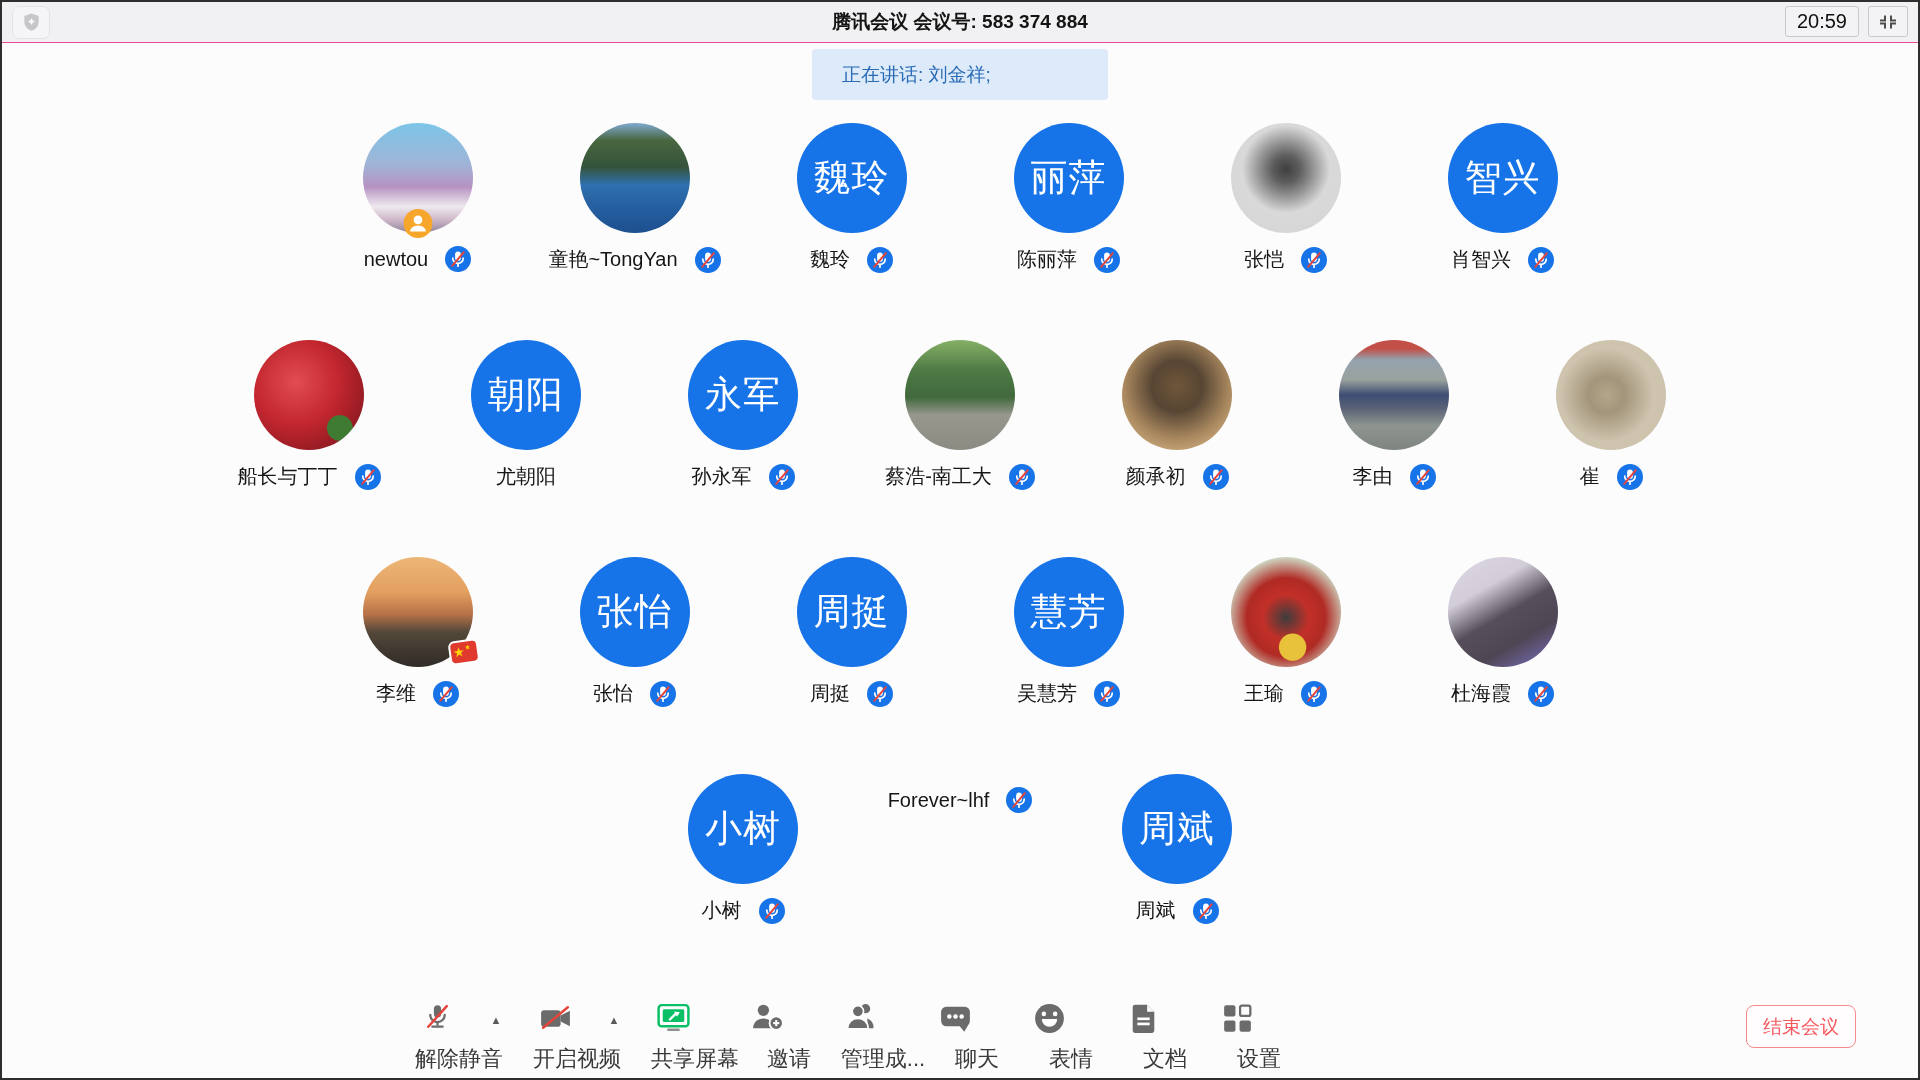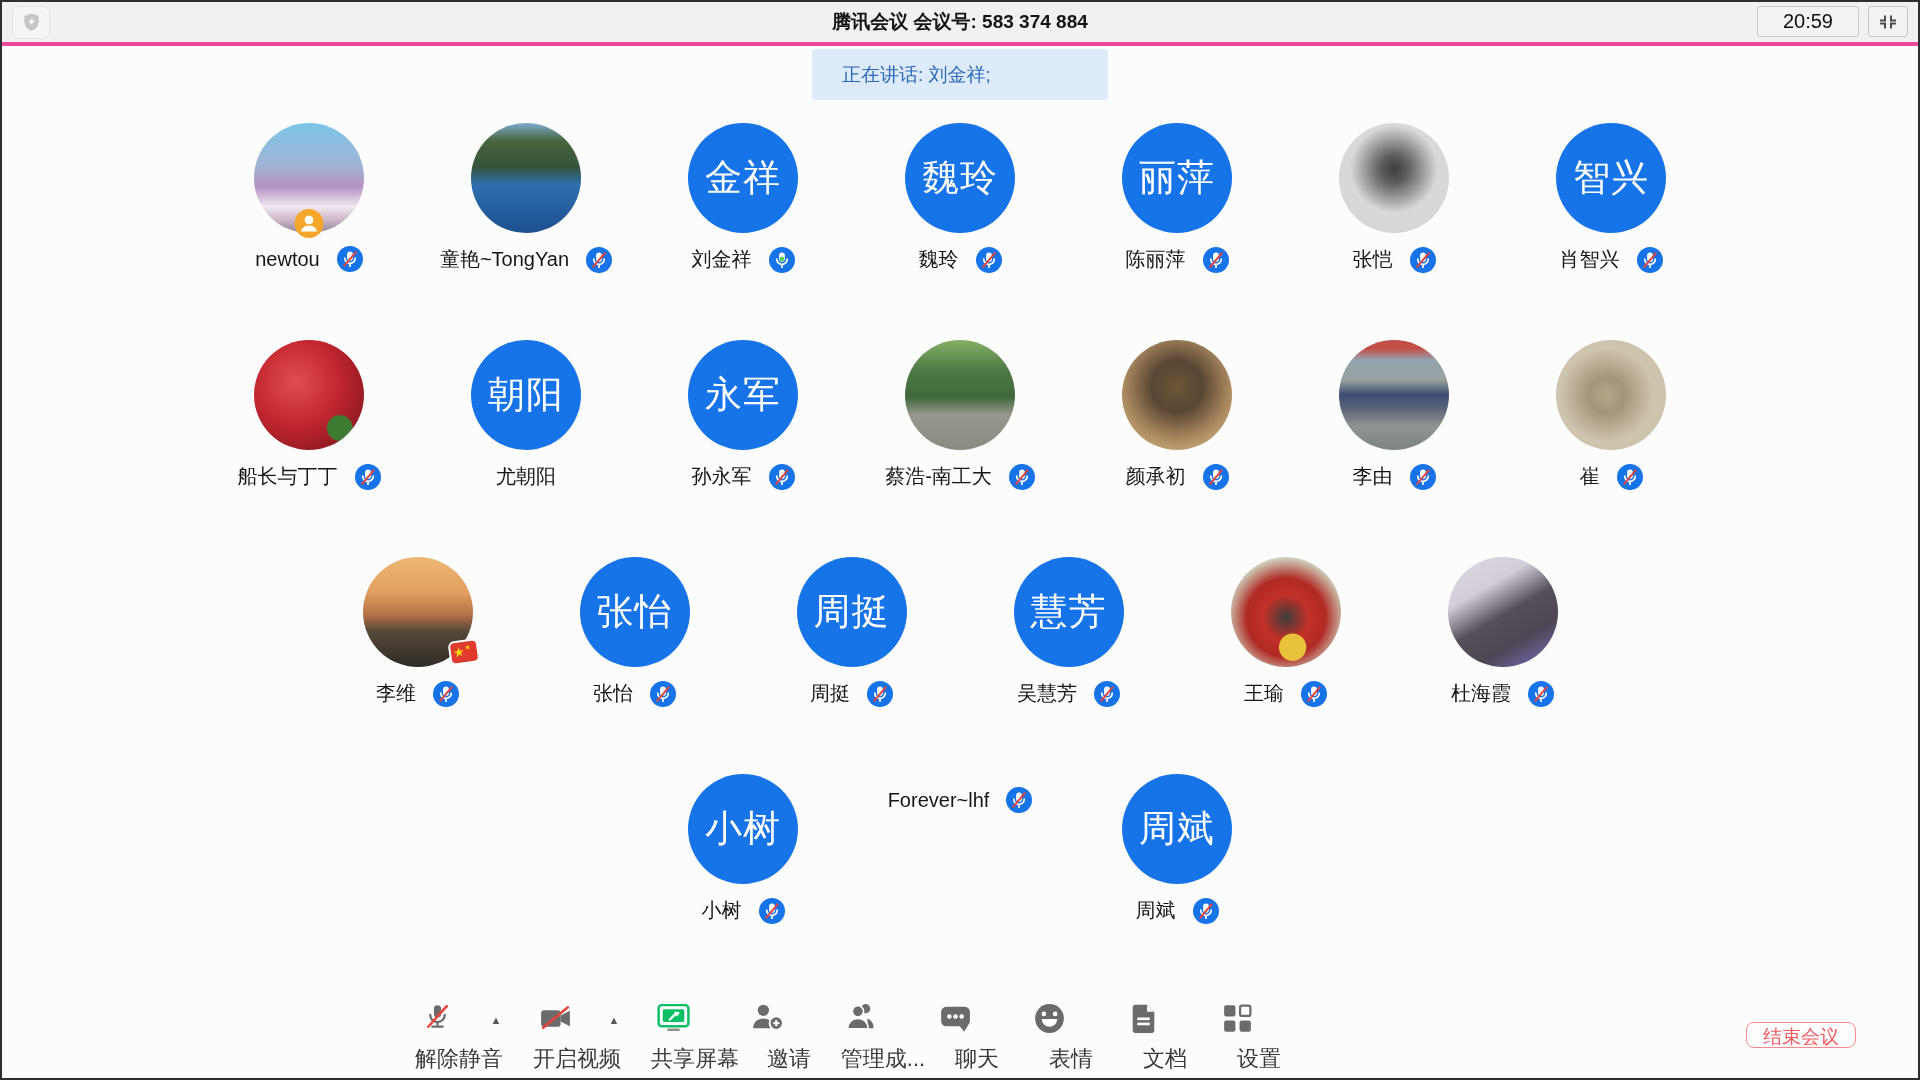--- a/index.html
+++ b/index.html
@@ -2,29 +2,29 @@
 <html style="--accent-blue: #1673e8; --mute-red: #e5443b; --active-green: #58cf5a; --banner-bg: #ddeafa; --banner-text: #2a6bb5; --end-red: #f4595f; --icon-gray: #6b6b6b; --share-green: #0abf66;"><head>
 <meta charset="utf-8">
 <style>
   html,body{margin:0;padding:0;background:#9a9a9a;}
   .stage{position:relative;width:1920px;height:1080px;background:#fcfcfd;
     border:2px solid #2e2e2e;box-sizing:border-box;overflow:hidden;
     font-family:"Liberation Sans","DejaVu Sans",sans-serif;}
 
   
   .topbar{position:absolute;top:0;left:0;right:0;height:40px;background:#f1f1f3;
-    border-bottom:4px solid #ec4899;}
+    border-bottom:1px solid #ec4899;}
   .shield-box{position:absolute;left:10px;top:4px;width:36px;height:31px;
     border:1px solid #e3e3e6;border-radius:7px;background:#f5f5f7;
     display:flex;align-items:center;justify-content:center;cursor:pointer;}
   .win-title{position:absolute;left:0;right:0;top:0;height:40px;line-height:40px;
     text-align:center;font-size:19px;font-weight:600;color:#141414;}
   .topbar-right{position:absolute;right:10px;top:4px;display:flex;gap:9px;align-items:center;}
   .time-box{border:1px solid #c9c9cc;border-radius:3px;height:29px;line-height:29px;
-    padding:0 25px;font-size:20px;color:#101010;background:#f3f3f5;}
+    padding:0 11px;font-size:20px;color:#101010;background:#f3f3f5;}
   .fs-box{border:1px solid #c9c9cc;border-radius:3px;height:29px;width:38px;
     display:flex;align-items:center;justify-content:center;background:#f3f3f5;cursor:pointer;}
 
   
   .banner{position:absolute;top:47px;left:50%;transform:translateX(-50%);
     width:296px;height:51px;background:var(--banner-bg,#ddeafa);border-radius:4px;
     color:var(--banner-text,#2a6bb5);font-size:19px;display:flex;align-items:center;
     padding-left:30px;box-sizing:border-box;}
 
   
@@ -44,21 +44,21 @@
 
   
   .toolbar{position:absolute;left:0;right:0;bottom:0;height:86px;background:#fcfcfd;}
   .tb-items{position:absolute;left:388px;top:7px;display:flex;align-items:flex-start;}
   .tb-item{width:94px;display:flex;flex-direction:column;align-items:center;gap:7px;cursor:pointer;}
   .tb-icon{height:38px;display:flex;align-items:center;justify-content:center;}
   .tb-icon svg{width:37px;height:37px;display:block;}
   .tb-label{font-size:22px;color:#3a3a3a;white-space:nowrap;margin-left:44px;}
   .tb-arrow{width:24px;margin-top:15px;display:flex;justify-content:center;
     font-size:11px;color:#5a5a5a;cursor:pointer;user-select:none;}
-  .end-btn{position:absolute;right:62px;bottom:30px;width:110px;height:26px;
+  .end-btn{position:absolute;right:62px;bottom:30px;width:110px;height:43px;
     border:1.5px solid #f58a8e;border-radius:8px;color:var(--end-red,#f4595f);
     background:#fffdfd;font-size:19px;font-family:Liberation Mono, monospace;cursor:pointer;}
 </style>
 </head>
 <body>
 
 <div class="stage">
 
   <div class="topbar">
     <div class="shield-box">
@@ -118,35 +118,20 @@
     <circle cx="13" cy="13" r="13" fill="var(--accent-blue)"></circle>
     <rect x="10.1" y="5.6" width="5.8" height="9.2" rx="2.9" fill="#fff"></rect>
     <path d="M7.8 12.2 a5.2 5.2 0 0 0 10.4 0" stroke="#fff" stroke-width="1.7" fill="none" stroke-linecap="round"></path>
     <line x1="13" y1="17.6" x2="13" y2="20.2" stroke="#fff" stroke-width="1.7" stroke-linecap="round"></line>
     <line x1="7.2" y1="19.8" x2="18.8" y2="6.2" stroke="var(--mute-red)" stroke-width="2" stroke-linecap="round"></line>
   </svg>
           </div>
   </div>
         <div class="cell">
     <div class="avatar-wrap">
-      <div class="avatar initials">金祥</div>
-    </div>
-    <div class="label">
-      <span class="pname">刘金祥</span>
-    <svg class="mic-badge" viewBox="0 0 26 26">
-    <circle cx="13" cy="13" r="13" fill="var(--accent-blue)"></circle>
-    <rect x="10.1" y="5.6" width="5.8" height="9.2" rx="2.9" fill="#fff"></rect>
-    <rect x="10.7" y="9.6" width="4.6" height="5" rx="2.3" fill="var(--active-green)"></rect>
-    <path d="M7.8 12.2 a5.2 5.2 0 0 0 10.4 0" stroke="#fff" stroke-width="1.7" fill="none" stroke-linecap="round"></path>
-    <line x1="13" y1="17.6" x2="13" y2="20.2" stroke="#fff" stroke-width="1.7" stroke-linecap="round"></line>
-  </svg>
-          </div>
-  </div>
-        <div class="cell">
-    <div class="avatar-wrap">
       <div class="avatar initials">魏玲</div>
     </div>
     <div class="label">
       <span class="pname">魏玲</span>
     <svg class="mic-badge" viewBox="0 0 26 26">
     <circle cx="13" cy="13" r="13" fill="var(--accent-blue)"></circle>
     <rect x="10.1" y="5.6" width="5.8" height="9.2" rx="2.9" fill="#fff"></rect>
     <path d="M7.8 12.2 a5.2 5.2 0 0 0 10.4 0" stroke="#fff" stroke-width="1.7" fill="none" stroke-linecap="round"></path>
     <line x1="13" y1="17.6" x2="13" y2="20.2" stroke="#fff" stroke-width="1.7" stroke-linecap="round"></line>
     <line x1="7.2" y1="19.8" x2="18.8" y2="6.2" stroke="var(--mute-red)" stroke-width="2" stroke-linecap="round"></line>

